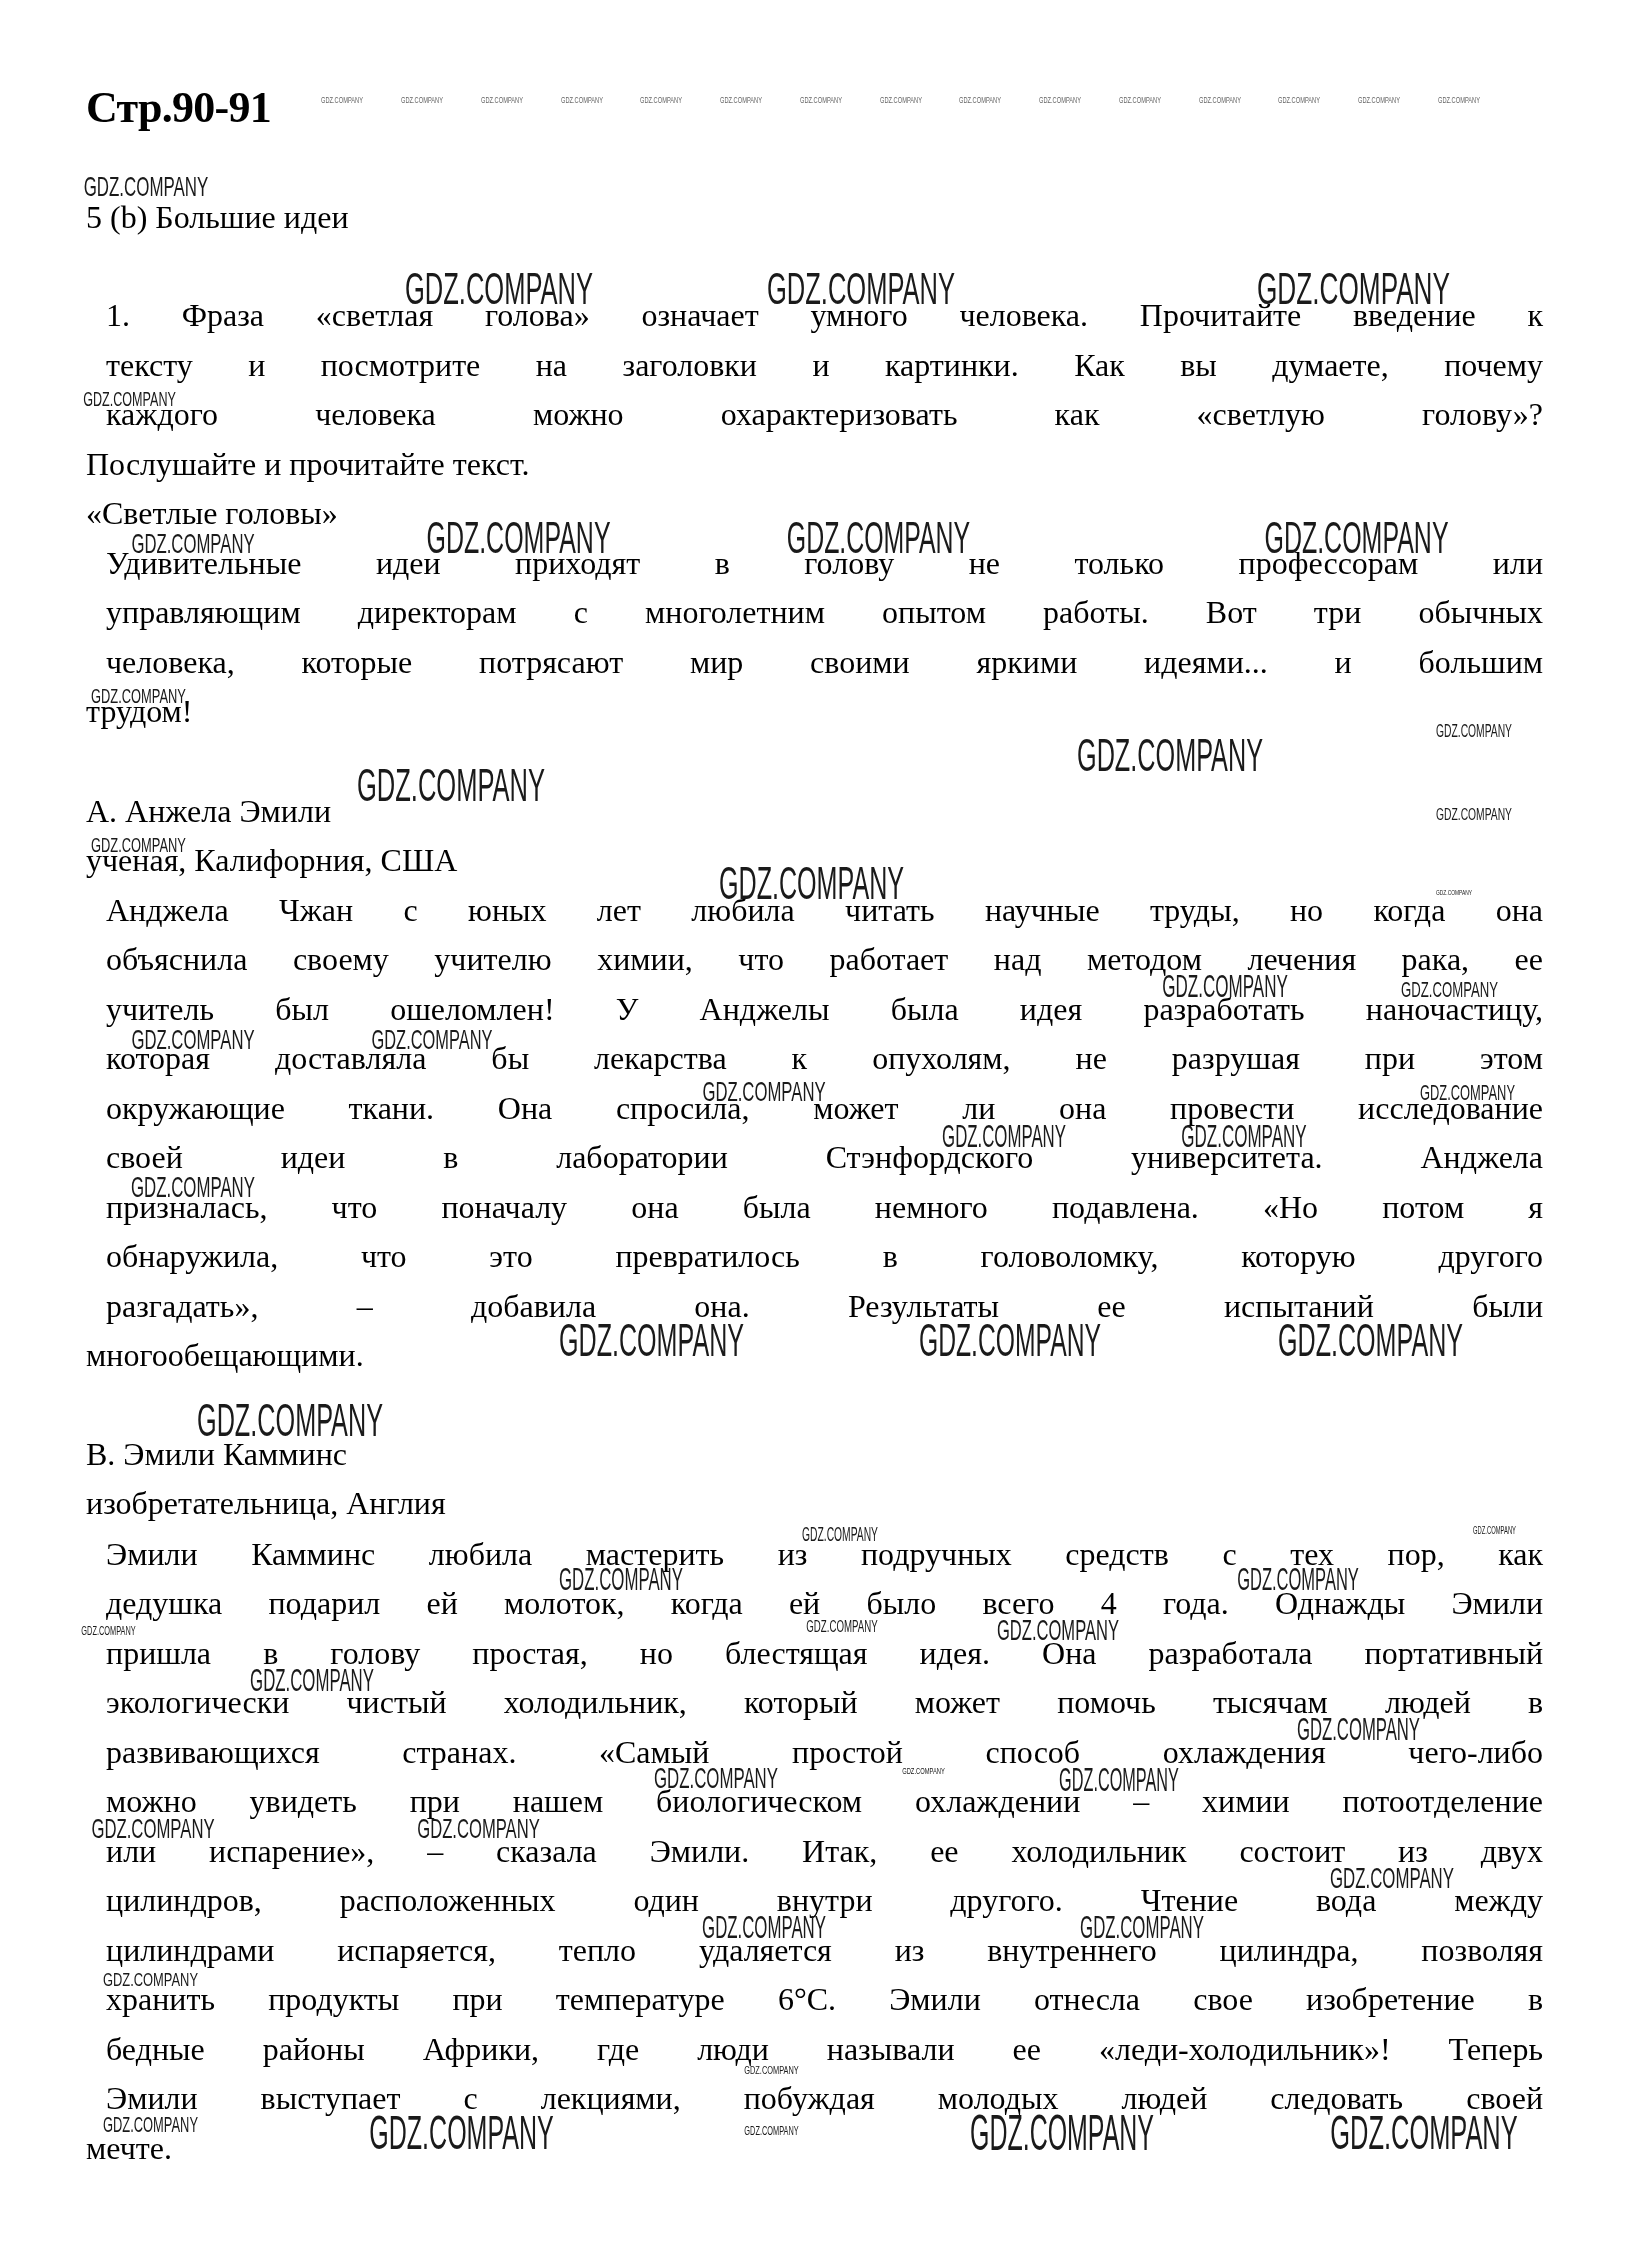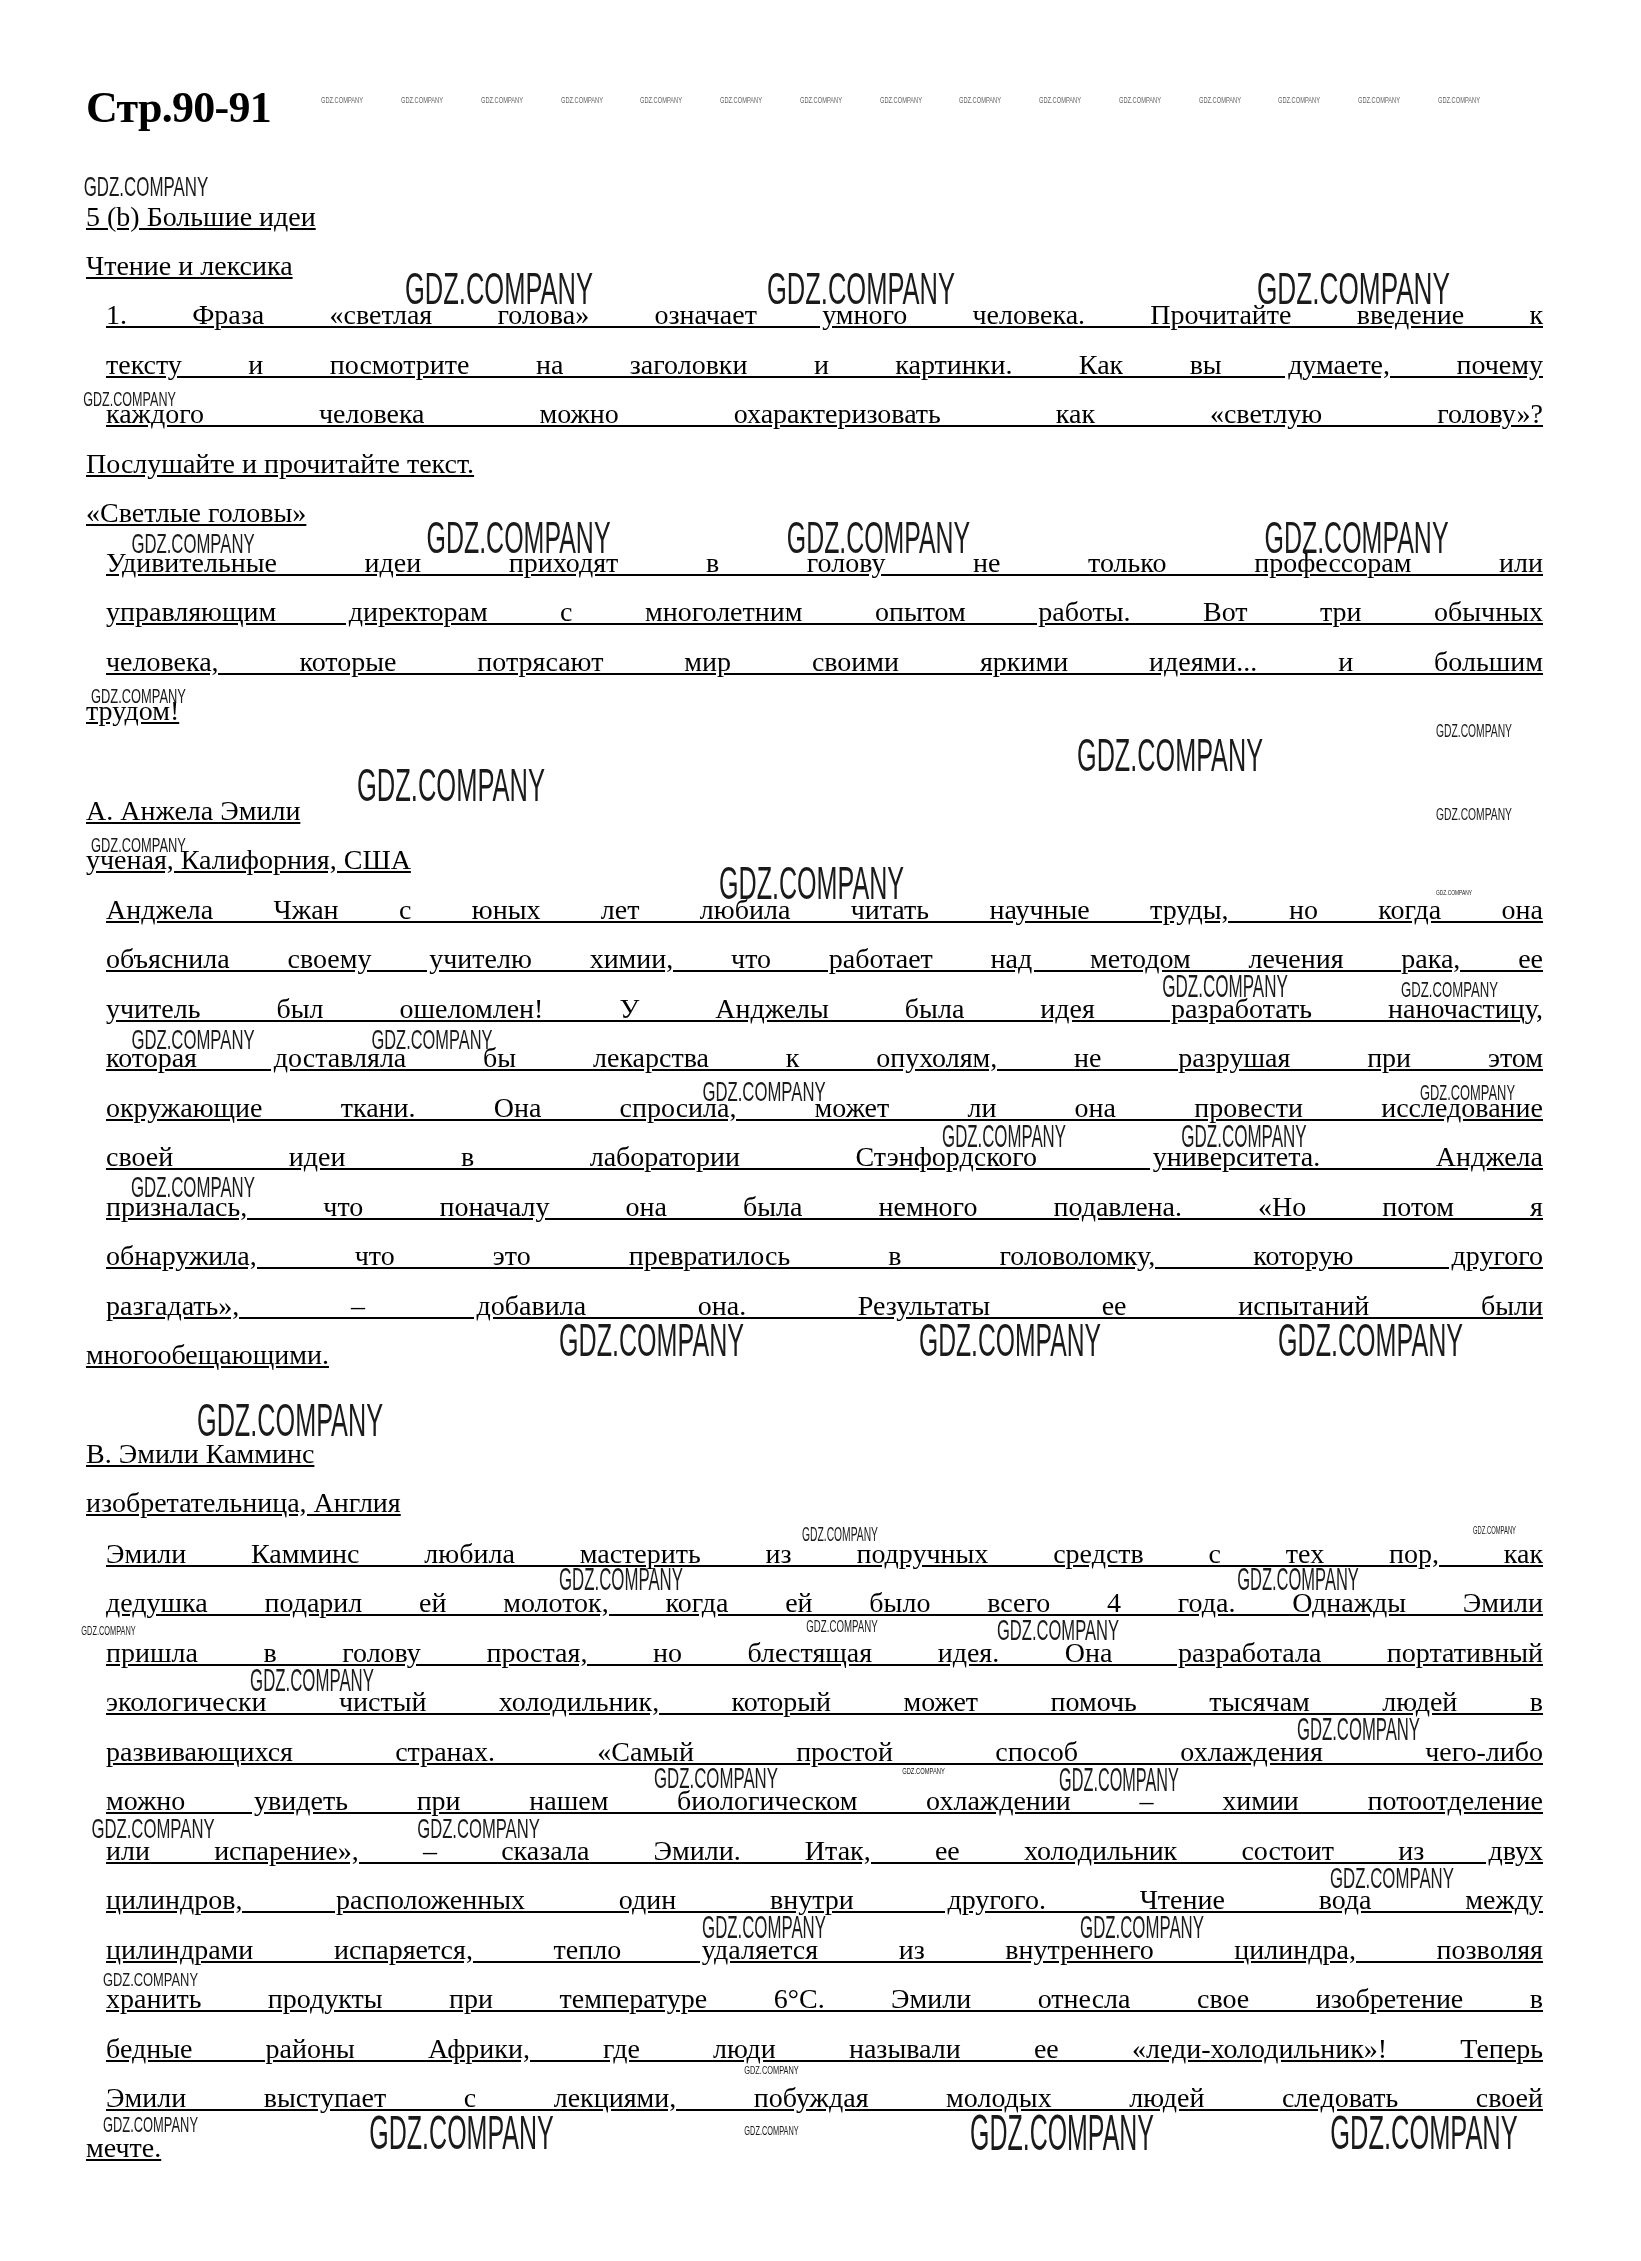--- a/index.html
+++ b/index.html
@@ -1,33 +1,32 @@
 <!DOCTYPE html>
 <html style="font-size:11.8px"><head>
 <meta charset="utf-8">
 <style>
   html, body { margin:0; padding:0; background:#ffffff; }
   body { width:1642px; height:2261px; position:relative; overflow:hidden; font-family:"Liberation Serif", serif; color:#000; }
   .page { position:absolute; left:0; top:0; width:1338px; height:2261px; }
   .title { position:absolute; left:86px; top:86px; font-size:44px; line-height:44px; font-weight:bold; white-space:nowrap; letter-spacing:-0.7px; }
-  .ln { position:absolute; left:86px; width:1437px; font-size:28px; line-height:40px; white-space:nowrap;text-decoration:underline; }
+  .ln { position:absolute; left:86px; width:1437px; font-size:32px; line-height:40px; white-space:nowrap; }
   .ln.j { white-space:normal; text-align:justify; text-align-last:justify; height:40px; overflow:visible;margin-left:20px; }
   .wm { position:absolute; overflow:visible; pointer-events:none; }
   .wm text { font-family:"Liberation Sans", sans-serif; fill:#1a1a1a; }
   .wm.top text { fill:#666; }
 </style>
 </head>
 <body>
 
 <div class="page">
 
   <div class="title">Стр.90-91</div>
 
   <div class="ln" style="top:197px">5 (b) Большие идеи</div>
-  <div class="ln" style="top:246px">Чтение и лексика</div>
 
   <div>
     <div class="ln j" style="top:295px">1. Фраза «светлая голова» означает умного человека. Прочитайте введение к</div>
     <div class="ln j" style="top:345px">тексту и посмотрите на заголовки и картинки. Как вы думаете, почему</div>
     <div class="ln j" style="top:394px">каждого человека можно охарактеризовать как «светлую голову»?</div>
     <div class="ln" style="top:444px">Послушайте и прочитайте текст.</div>
   </div>
 
   <div class="ln" style="top:493px">«Светлые головы»</div>
   <div>

